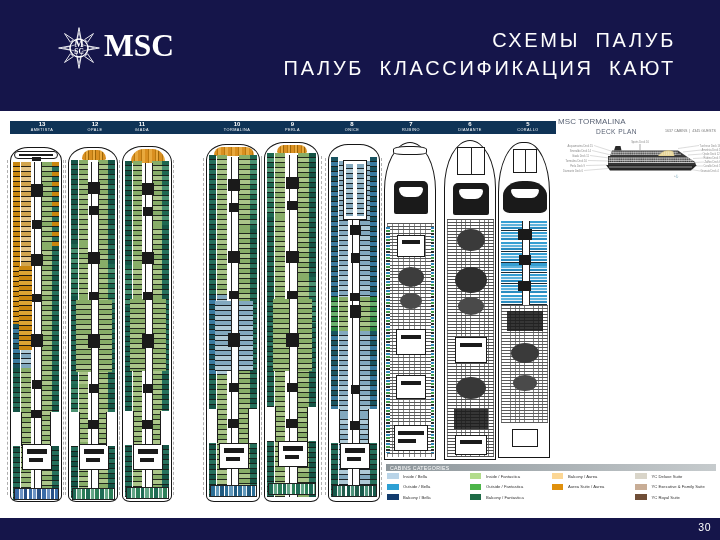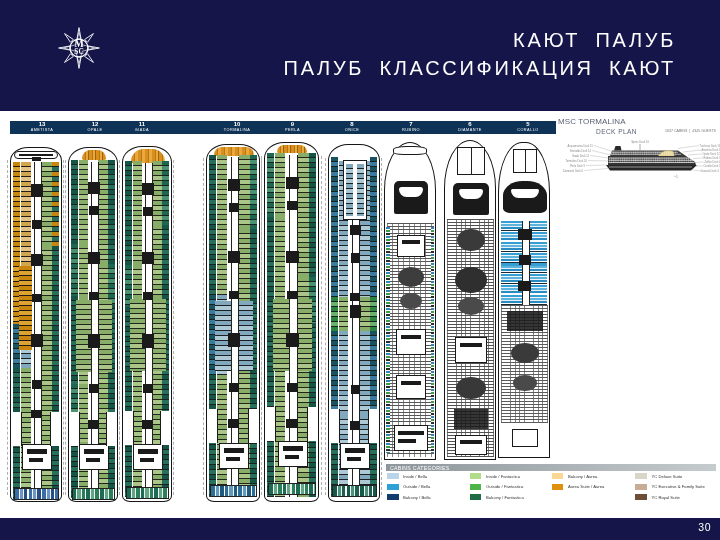--- a/index.html
+++ b/index.html
@@ -40,23 +40,24 @@
       <path d="M27 2 L29.5 16 L24.5 16 Z M27 52 L29.5 38 L24.5 38 Z M2 27 L16 24.5 L16 29.5 Z M52 27 L38 24.5 L38 29.5 Z"></path>
       <path d="M9.3 9.3 L20 16.5 L16.5 20 Z M44.7 44.7 L34 37.5 L37.5 34 Z M44.7 9.3 L37.5 20 L34 16.5 Z M9.3 44.7 L16.5 34 L20 37.5 Z"></path>
       <path d="M27 8 L31 23 M27 8 L23 23 M27 46 L31 31 M27 46 L23 31 M8 27 L23 23 M8 27 L23 31 M46 27 L31 23 M46 27 L31 31" stroke-width="0.8"></path>
     </g>
     <circle cx="27" cy="27" r="11" stroke-width="1.6"></circle>
     <text x="27" y="26" font-size="12" font-family="Liberation Serif,serif" fill="#fff" stroke="none" text-anchor="middle" font-weight="bold">M</text>
     <text x="27" y="34.5" font-size="9" font-family="Liberation Serif,serif" fill="#fff" stroke="none" text-anchor="middle" font-weight="bold">SC</text>
   </g>
 </svg>
 
-
-
-<div class="abs" style="left:0;top:28.5px;width:676px;text-align:right;color:#fdfdfd;font-size:20px;letter-spacing:2.7px;word-spacing:7px;">КАЮТ ПАЛУБ</div>
+<div class="abs" style="left:104px;top:28px;width:90px;height:36px;color:#fff;font-family:'Liberation Serif',serif;font-size:31.5px;font-weight:bold;letter-spacing:0;">MSC</div>
+
+
+<div class="abs" style="left:0;top:28.5px;width:676px;text-align:right;color:#fdfdfd;font-size:20px;letter-spacing:2.7px;word-spacing:7px;">СХЕМЫ ПАЛУБ</div>
 
 <div class="abs" style="left:0;top:57px;width:676px;text-align:right;color:#fdfdfd;font-size:20px;letter-spacing:2.7px;word-spacing:7px;">ПАЛУБ КЛАССИФИКАЦИЯ КАЮТ</div>
 
 <div class="abs" style="left:10px;top:120.5px;width:546px;height:13.5px;background:#0f3356;"></div>
 
 <div class="lbl" style="left:22px;top:121px;width:40px;">
       <b>13</b>
       <span>AMETISTA</span>
     </div>
 

